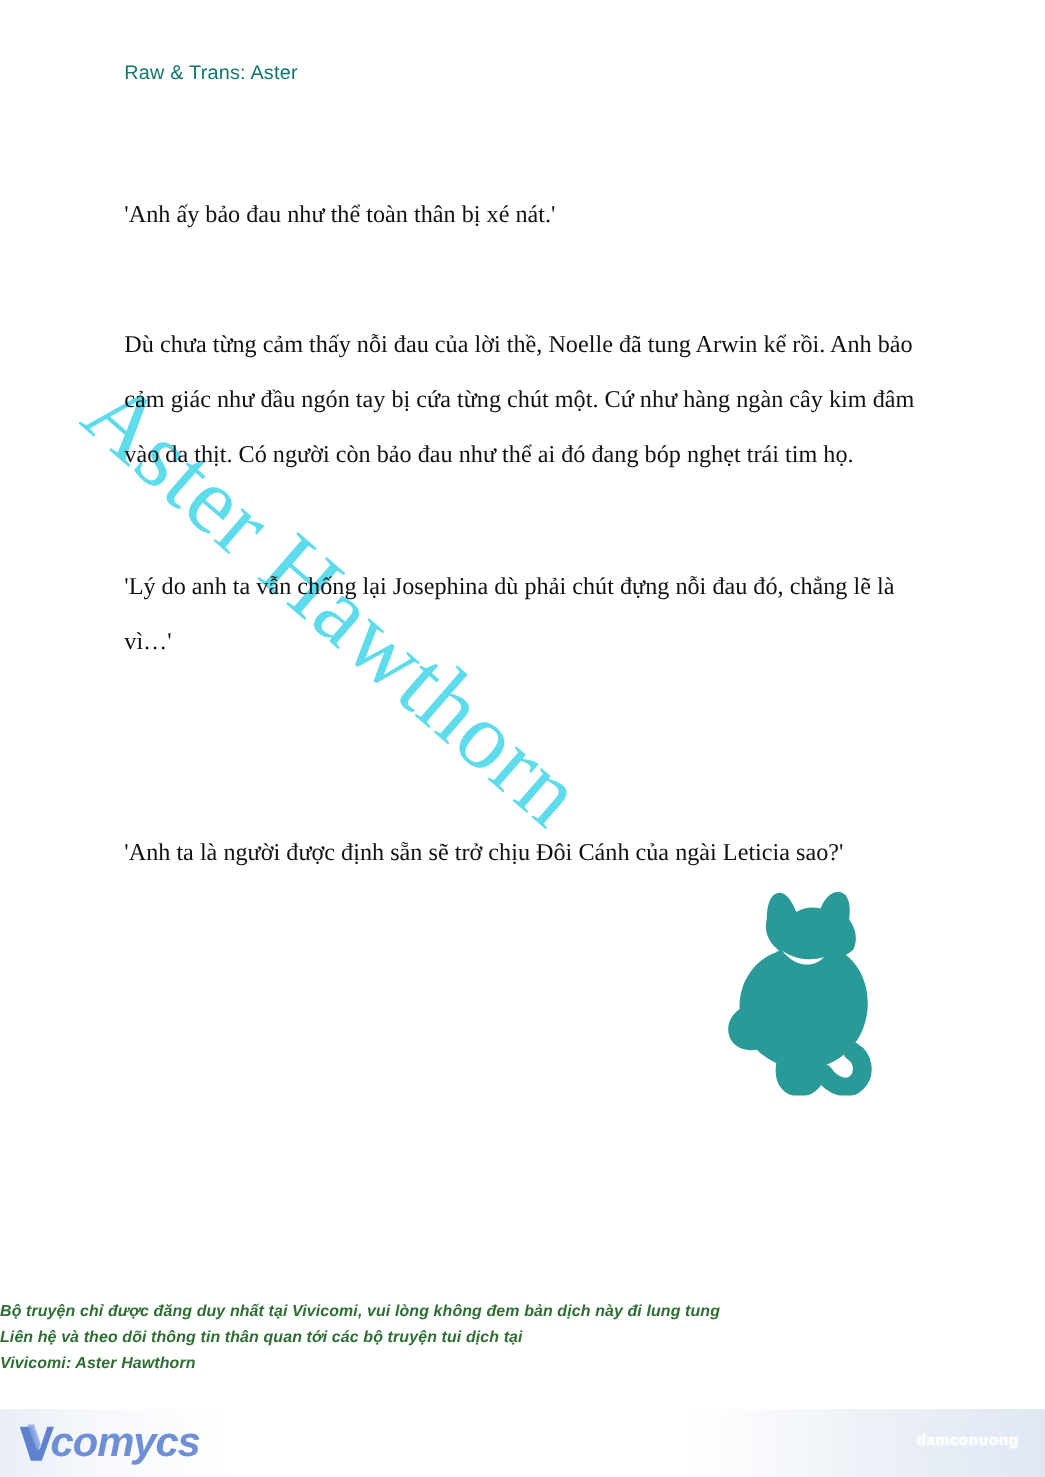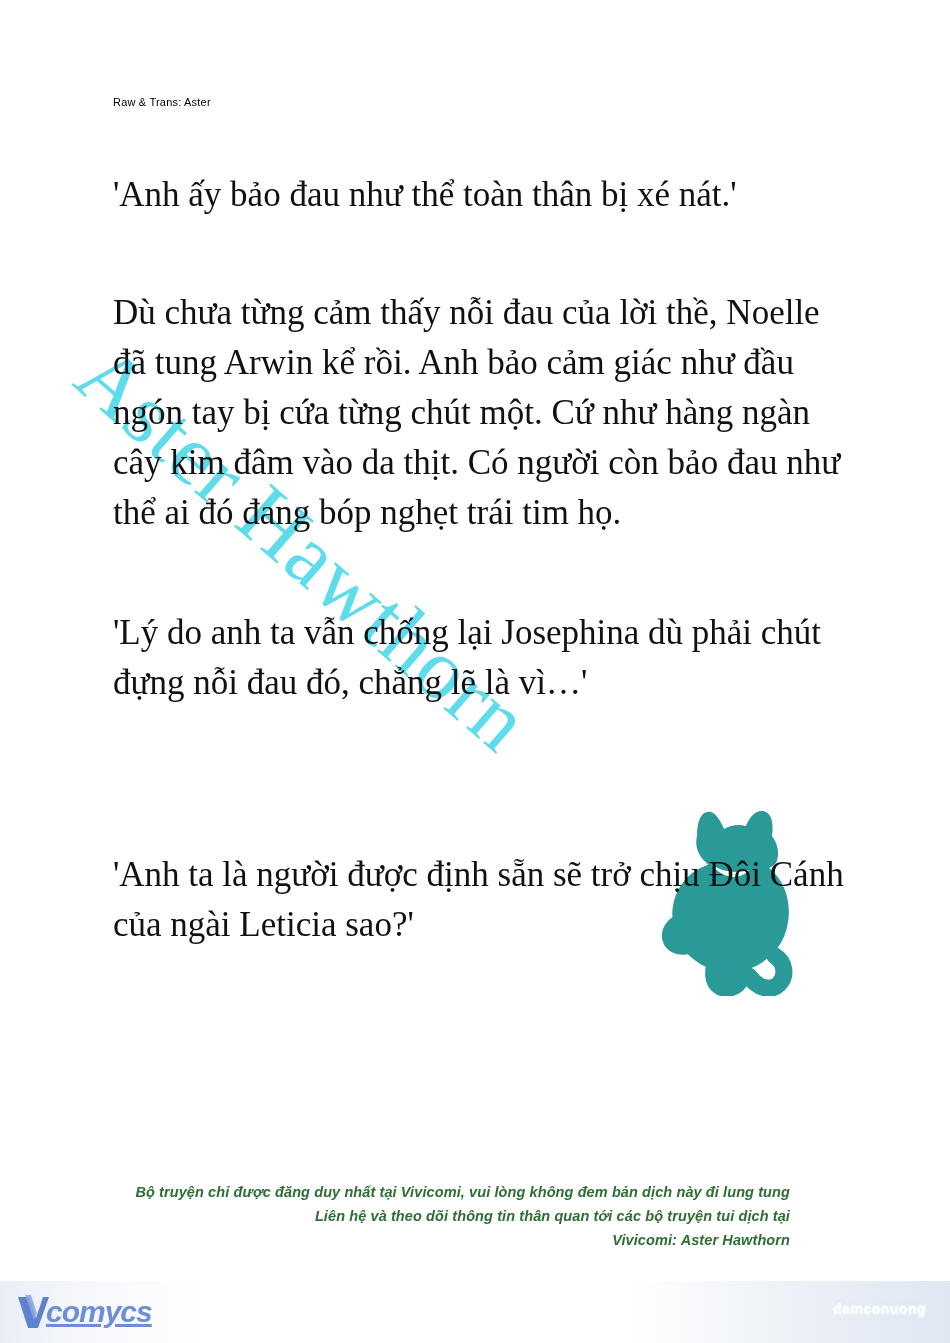--- a/index.html
+++ b/index.html
@@ -17,25 +17,24 @@
     background: #ffffff;
     overflow: hidden;
   }
 
   
   #header-credit {
     position: absolute;
     left: 113px;
     top: 56px;
     font-family: "Liberation Sans", "DejaVu Sans", sans-serif;
-    font-size: 11px;
-    color: #000000;
+    font-size: 18px;
+    color: #0f766e;
     letter-spacing: 0.2px;
     white-space: nowrap;
-    margin-top: 40px;
   }
 
   
   #watermark-diagonal {
     position: absolute;
     left: 118px;
     top: 330px;
     width: 700px;
     transform: rotate(41deg);
     transform-origin: 0 0;
@@ -62,41 +61,40 @@
   
   #body-text {
     position: absolute;
     left: 113px;
     top: 170px;
     width: 740px;
     z-index: 2;
   }
   .para {
     font-family: "Liberation Serif", "DejaVu Serif", serif;
-    font-size: 35px;
+    font-size: 22px;
     line-height: 50px;
     color: #111111;
     margin: 0;
     text-align: left;
   }
   .gap-1 { height: 68px; }
   .gap-2 { height: 70px; }
   .gap-3 { height: 70px; }
   .gap-4 { height: 72px; }
   .gap-5 { height: 72px; }
 
   
   #footer-note {
     position: absolute;
     left: 0;
     top: 1180px;
     width: 778px;
-    text-align: right;
+    text-align: left;
     z-index: 3;
-    padding-left: 12px;
   }
   #footer-note .fline {
     font-family: "Liberation Sans", "DejaVu Sans", sans-serif;
     font-weight: bold;
     font-style: italic;
     font-size: 14.5px;
     line-height: 24px;
     color: #2d6e33;
     letter-spacing: 0.1px;
   }
@@ -119,26 +117,25 @@
     top: 11px;
     height: 40px;
     display: flex;
     align-items: center;
   }
   #brand-logo svg { display: block; }
   #brand-wordmark {
     font-family: "Liberation Sans", "DejaVu Sans", sans-serif;
     font-weight: bold;
     font-style: italic;
-    font-size: 30px;
+    font-size: 38px;
     letter-spacing: -1px;
     color: #6e8fd6;
     margin-left: -4px;
     line-height: 1;
-    text-decoration: underline;
   }
   #uploader-tag {
     position: absolute;
     right: 24px;
     top: 20px;
     font-family: "Liberation Sans", "DejaVu Sans", sans-serif;
     font-size: 14px;
     font-weight: bold;
     letter-spacing: 0.5px;
     color: #ffffff;

